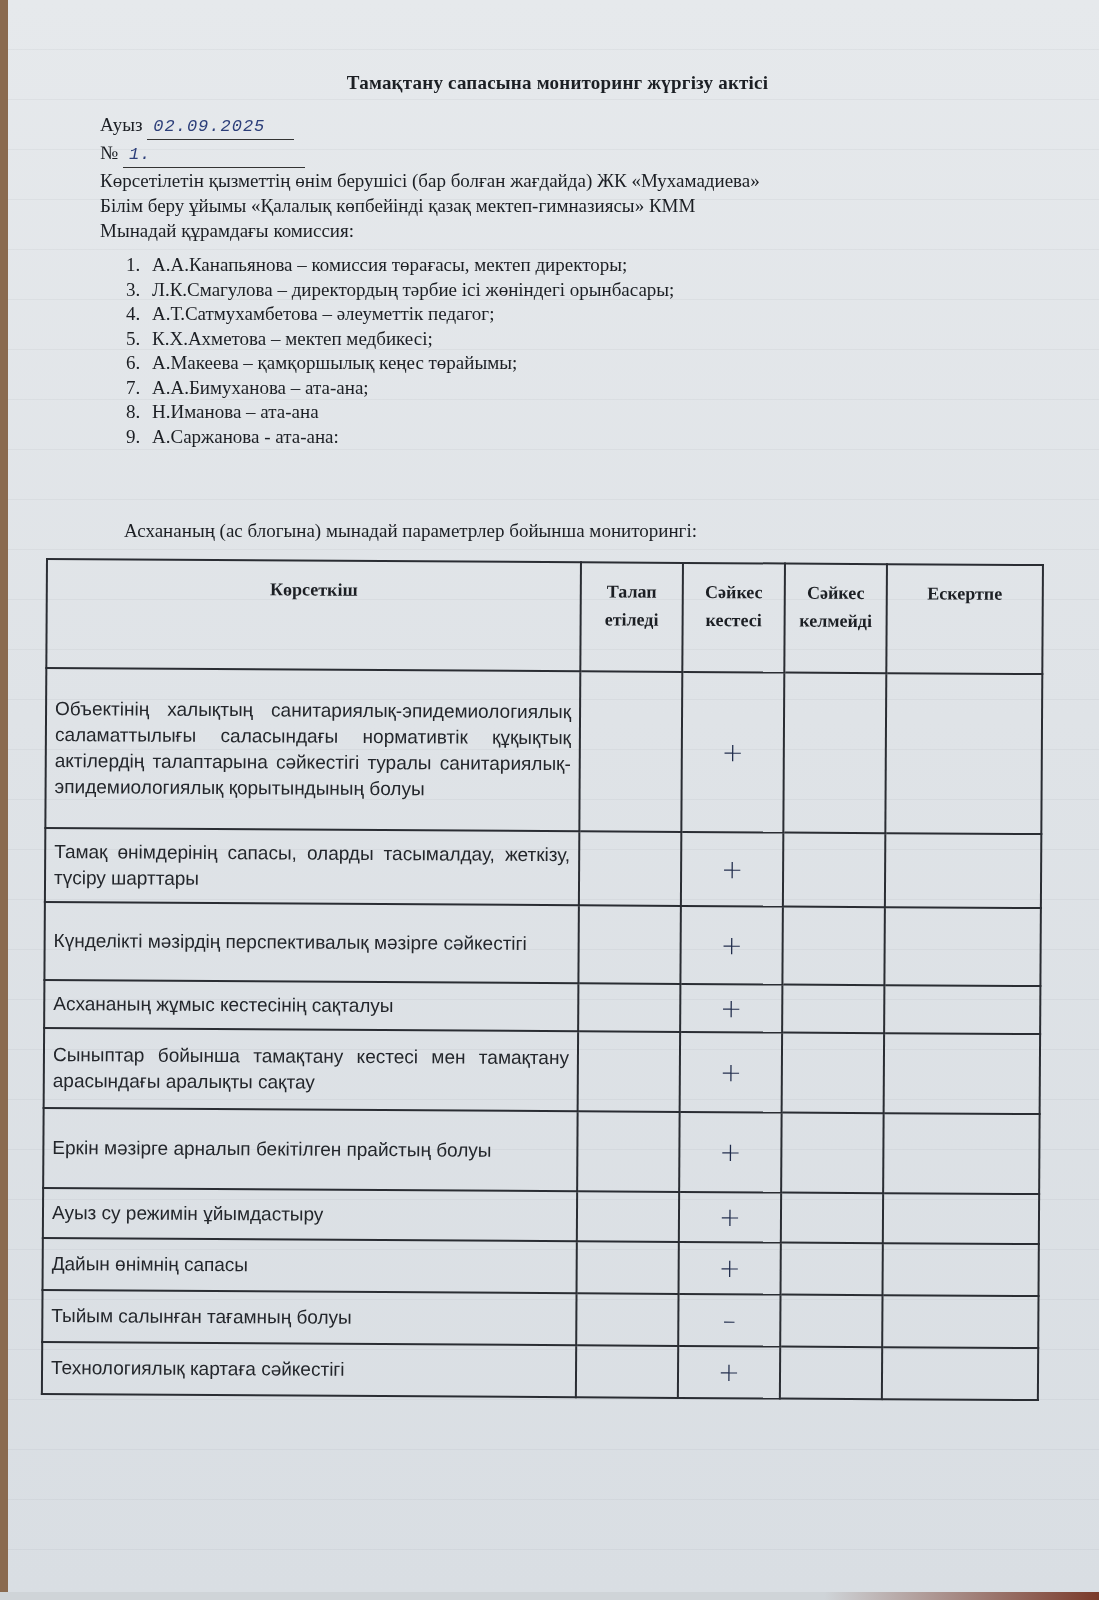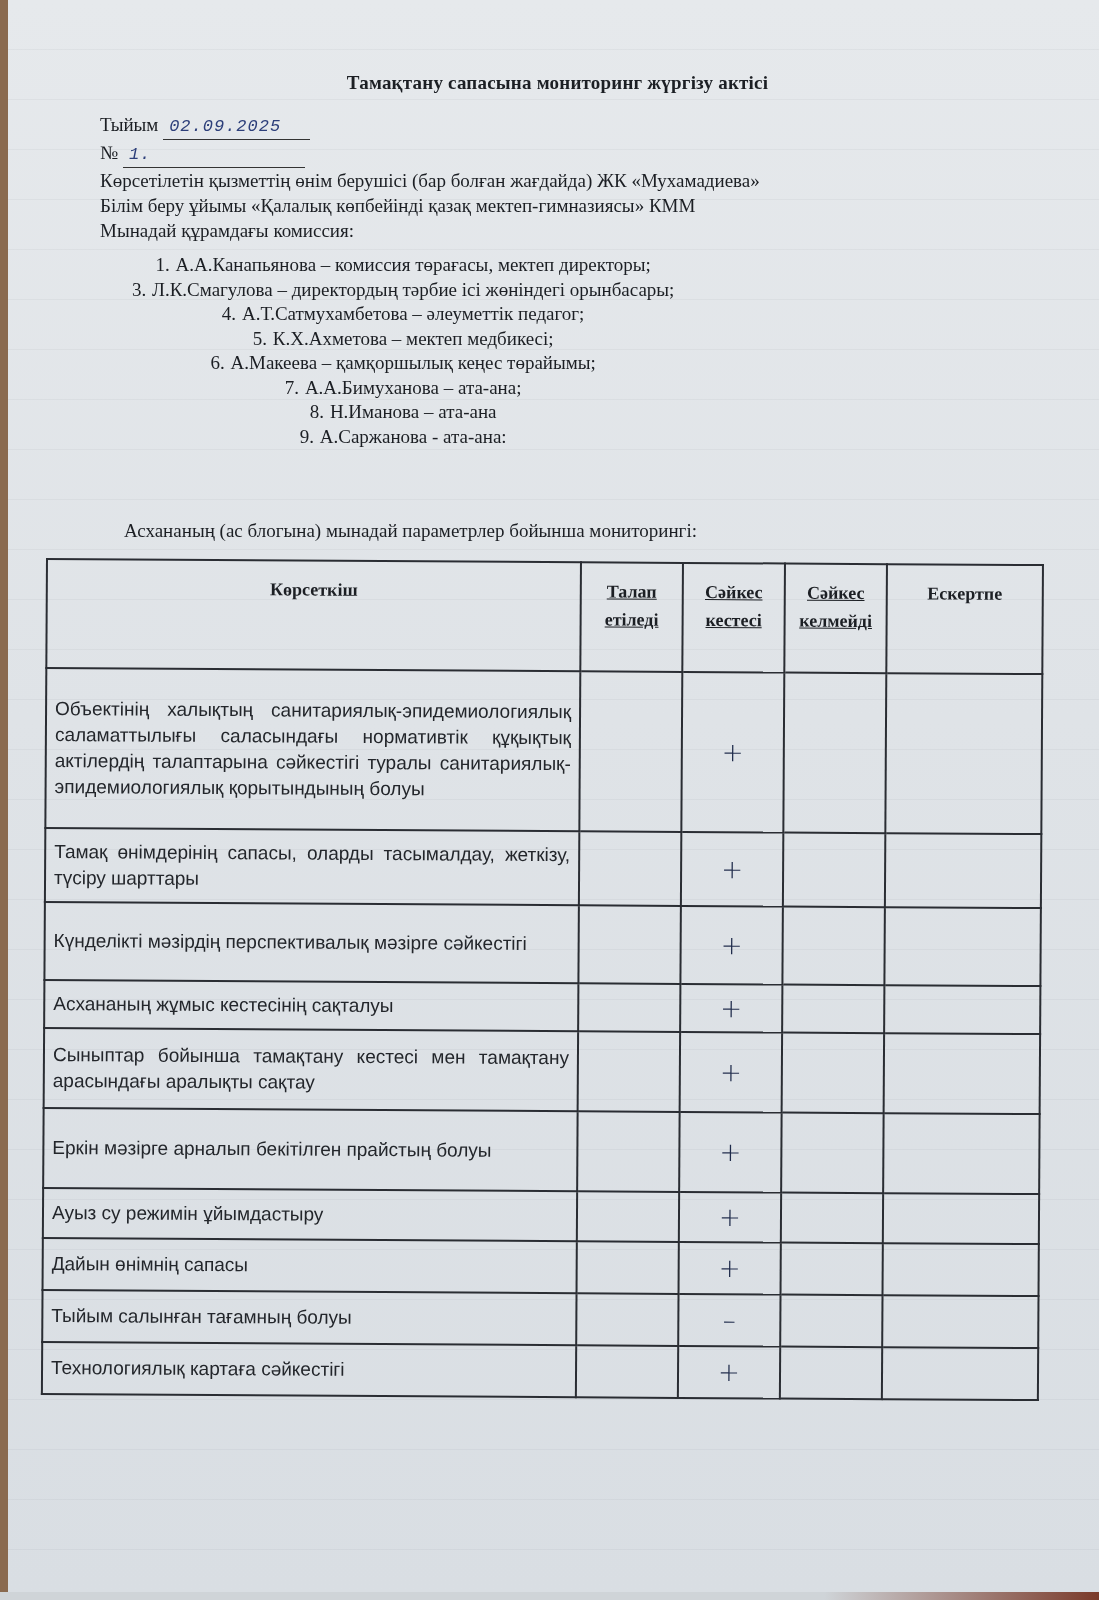--- a/index.html
+++ b/index.html
@@ -30,39 +30,39 @@
       color: #2d3f7a; font-size: 17px;
       display: inline-block; border-bottom: 1px solid #333;
       padding: 0 6px; letter-spacing: 1px;
     }
     .hand.date { min-width: 135px; }
     .hand.num { min-width: 170px; }
     ol.members {
       position: absolute; left: 118px; top: 253px; margin: 0; padding: 0;
       list-style: none; font-size: 19px; line-height: 24.5px;
     }
-    ol.members li { white-space: nowrap; text-align: center; }
+    ol.members li { white-space: nowrap; }
     ol.members .idx { display: inline-block; width: 26px; }
     .subheading {
       position: absolute; left: 116px; top: 520px; font-weight: normal; font-size: 19px; white-space: nowrap;
     }
     table.mon {
       position: absolute; left: 38px; top: 558px; width: 998px;
       border-collapse: collapse; transform: rotate(0.35deg); transform-origin: left top;
       font-size: 19.5px;
     }
     table.mon th, table.mon td {
       border: 2px solid #2a2d33; vertical-align: middle;
     }
     table.mon th {
       font-weight: bold; font-size: 18px; line-height: 28px; text-align: center;
       vertical-align: top; padding-top: 14px; height: 92px;
     }
     th.c-ind { width: 530px; }
-    th.c-req, th.c-yes, th.c-no { width: 98px; text-decoration: underline; }
+    th.c-req, th.c-yes, th.c-no { width: 98px; }
     td.ind {
       font-family: "Liberation Sans", sans-serif; font-size: 19px; line-height: 26px;
       text-align: justify; padding: 6px 8px; color: #23262b;
     }
     td.mark {
       text-align: center; font-family: "DejaVu Sans", sans-serif;
       font-size: 26px; color: #1e2a4a; font-weight: 300;
     }
     .shadow-lines {
       position: absolute; left: 0; top: 0; width: 100%; height: 100%;
@@ -73,21 +73,21 @@
 </head>
 <body>
 
 <div class="paper">
   <div class="shadow-lines"></div>
 
   <div class="title">Тамақтану сапасына мониторинг жүргізу актісі</div>
 
   <div class="meta" style="top:112px;">
     <div class="meta-row">
-      <span>Тыйым</span>
+      <span>Ауыз</span>
       <span class="hand date">02.09.2025</span>
     </div>
     <div class="meta-row">
       <span>№</span>
       <span class="hand num">1.</span>
     </div>
     <div class="meta-row">Көрсетілетін қызметтің өнім берушісі  (бар болған жағдайда)  ЖК «Мухамадиева»</div>
     <div class="meta-row">Білім беру ұйымы «Қалалық көпбейінді қазақ мектеп-гимназиясы» КММ</div>
     <div class="meta-row">Мынадай құрамдағы комиссия:</div>
   </div>

